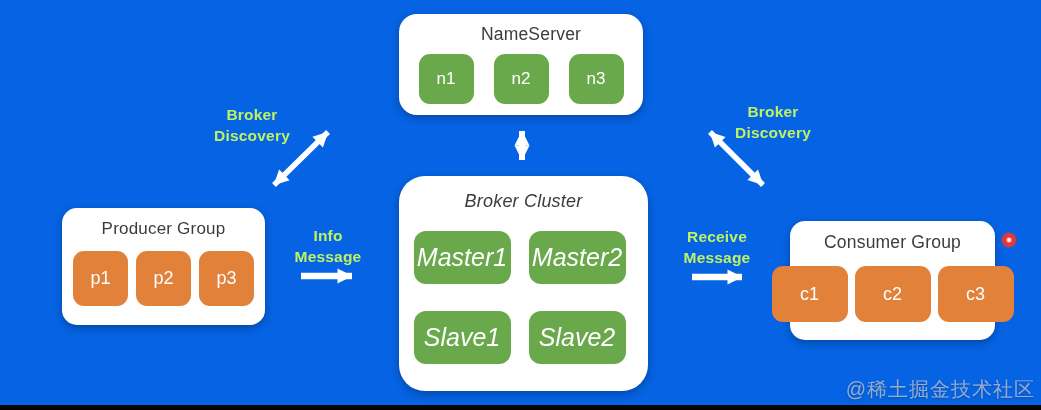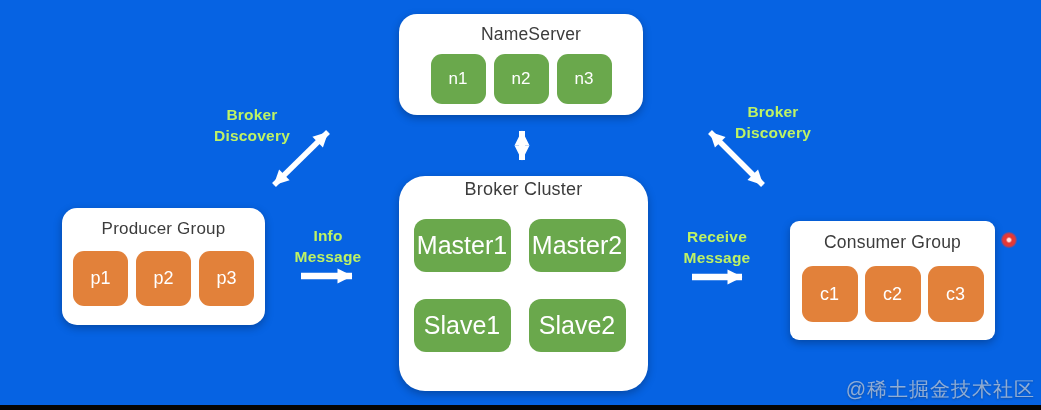--- a/index.html
+++ b/index.html
@@ -21,40 +21,40 @@
   .node{
     display:flex;align-items:center;justify-content:center;
     color:#ffffff;font-weight:500;box-sizing:border-box;
   }
   .node.green{background:#6aa84c;}
   .node.orange{background:#e2813a;}
 
   
   #nameserver{left:399px;top:14px;width:244px;height:101px;border-radius:18px;padding-top:9px;}
   #nameserver .container-title{font-size:17.5px;margin-left:20px;}
-  #nameserver .node-row{margin-top:8px;gap:8px;}
+  #nameserver .node-row{margin-top:8px;gap:20px;}
   #nameserver .node{width:55px;height:50px;border-radius:11px;font-size:17px;}
 
   
-  #broker-cluster{left:399px;top:176px;width:249px;height:215px;border-radius:26px;padding-top:2px;}
+  #broker-cluster{left:399px;top:176px;width:249px;height:215px;border-radius:26px;padding-top:14px;font-style:italic;}
   #broker-cluster .container-title{font-size:18px;}
   #broker-cluster .node-grid{display:grid;grid-template-columns:105px 105px;column-gap:10px;row-gap:27px;margin-top:18px;}
   #broker-cluster .node{width:97px;height:53px;border-radius:12px;font-size:25px;}
 
   
   #producer-group{left:62px;top:208px;width:203px;height:117px;border-radius:15px;padding-top:9px;}
   #producer-group .container-title{font-size:17px;}
   #producer-group .node-row{margin-top:11px;gap:8px;}
   #producer-group .node{width:55px;height:55px;border-radius:11px;font-size:18px;}
 
   
-  #consumer-group{left:790px;top:221px;width:205px;height:119px;border-radius:9px;padding-top:10px;}
+  #consumer-group{left:790px;top:221px;width:205px;height:119px;border-radius:15px;padding-top:10px;}
   #consumer-group .container-title{font-size:17.5px;}
   #consumer-group .node-row{margin-top:12px;gap:7px;}
-  #consumer-group .node{width:56px;height:56px;border-radius:11px;font-size:18px;}
+  #consumer-group .node{width:76px;height:56px;border-radius:11px;font-size:18px;}
 
   
   .flow-label{
     position:absolute;color:#bef264;font-size:15.5px;font-weight:600;
     text-align:center;line-height:21px;letter-spacing:0.2px;
   }
   #label-broker-discovery-left{left:192px;top:104px;width:120px;}
   #label-broker-discovery-right{left:713px;top:101px;width:120px;}
   #label-routing-info{left:529px;top:128px;width:82px;line-height:20px;}
   #label-send-message{left:278px;top:225px;width:100px;}

